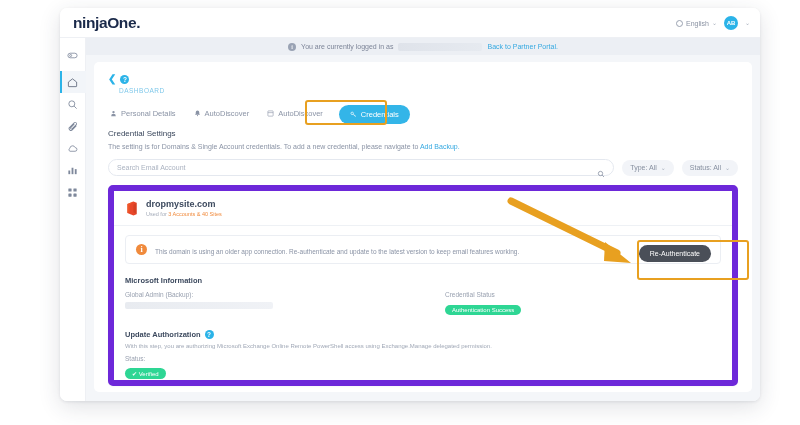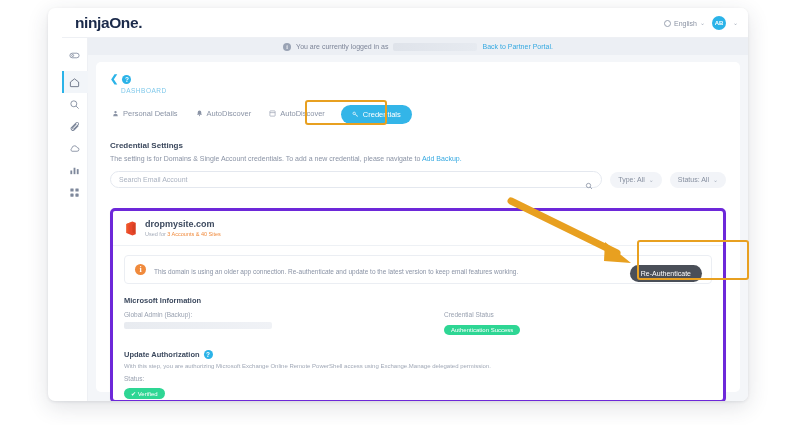--- a/index.html
+++ b/index.html
@@ -8,27 +8,26 @@
     background: #ffffff;
     font-family: "Liberation Sans", sans-serif;
     overflow: hidden;
   }
 
   #viewport { position: relative; width: 800px; height: 425px; background:#fff; }
 
   
   .window {
     position: absolute;
-    left: 48px; top: 8px;
+    left: 60px; top: 8px;
     width: 700px; height: 393px;
     background: #ffffff;
     border-radius: 7px;
     box-shadow: 0 6px 22px rgba(40,50,70,0.14), 0 1px 3px rgba(40,50,70,0.10);
     overflow: hidden;
-    padding-left: 14px;
   }
 
   
   .brandbar {
     position: relative;
     height: 30px;
     background: #ffffff;
     border-bottom: 1px solid #eef0f4;
     display: flex; align-items: center;
   }
@@ -159,22 +158,22 @@
   }
   .tab svg { display:block; }
   .tab.active {
     background:#33b5e8;
     color:#ffffff;
     border-radius: 11px;
     padding: 5px 11px;
   }
 
   .sectiontitle {
-    margin-top: 16px;
-    font-size: 8px; color:#3a475c; font-weight: bold;
+    margin-top: 4px;
+    font-size: 8px; color:#3a475c; font-weight: normal;
   }
   .sectiondesc {
     margin-top: 5px;
     font-size: 7px; color:#8a93a5;
   }
   .sectiondesc a { color:#36a9e1; text-decoration:none; }
 
   
   .searchrow {
     margin-top: 9px;
@@ -197,23 +196,23 @@
     background:#f2f4f8;
     border-radius: 8px;
     display:flex; align-items:center; gap:4px;
     padding: 0 8px;
     font-size: 7px; color:#868f9f;
     white-space: nowrap;
   }
 
   
   .domaincard {
-    margin-top: 20px;
+    margin-top: 9px;
     background:#ffffff;
-    border:3px solid #6d28d9;
+    border:6px solid #6d28d9;
     border-radius: 5px;
     box-shadow: 0 1px 2px rgba(40,50,70,0.04);
     overflow: hidden;
   }
   .domainhead {
     display:flex; align-items:center; gap:7px;
     padding: 8px 11px;
   }
   .o365 {
     width: 14px; height: 15px;

